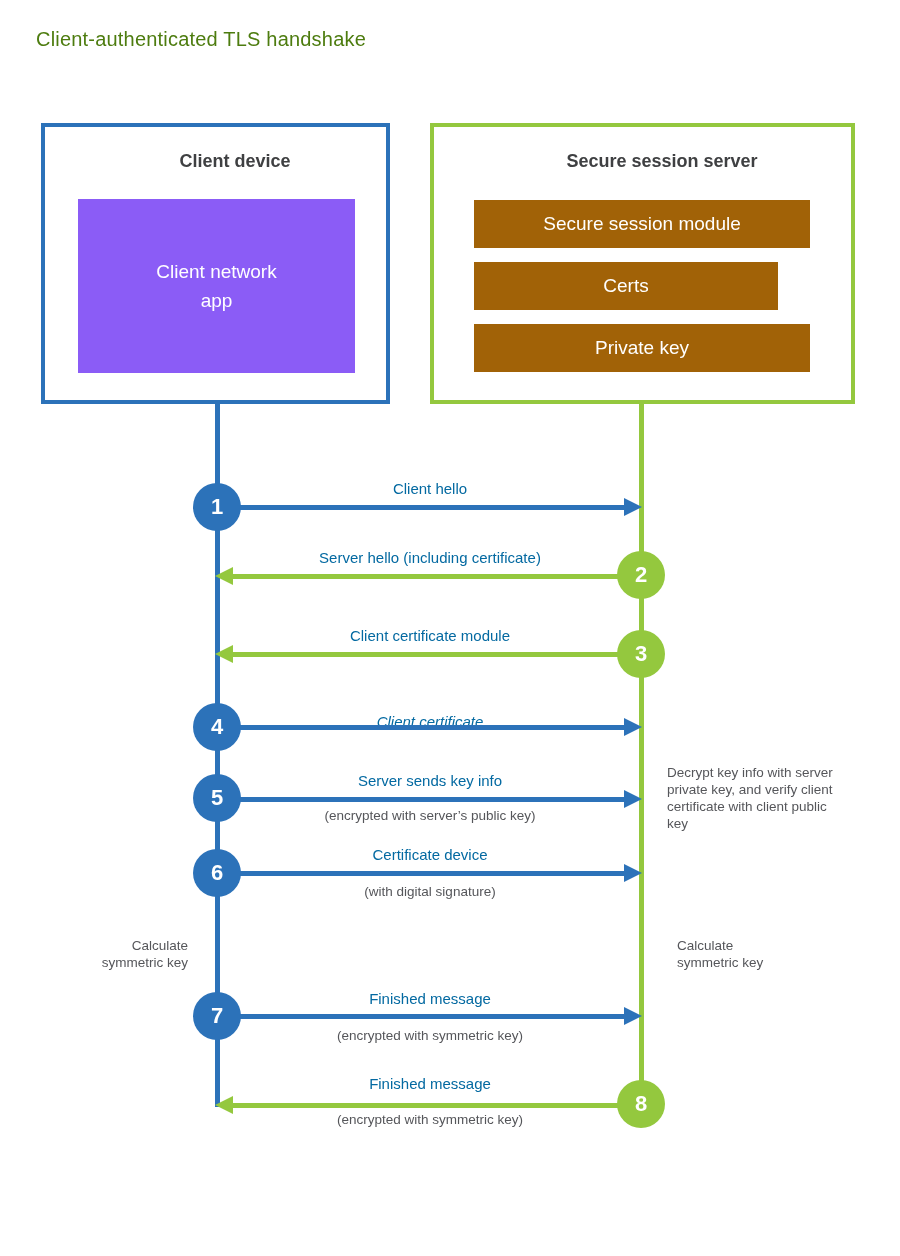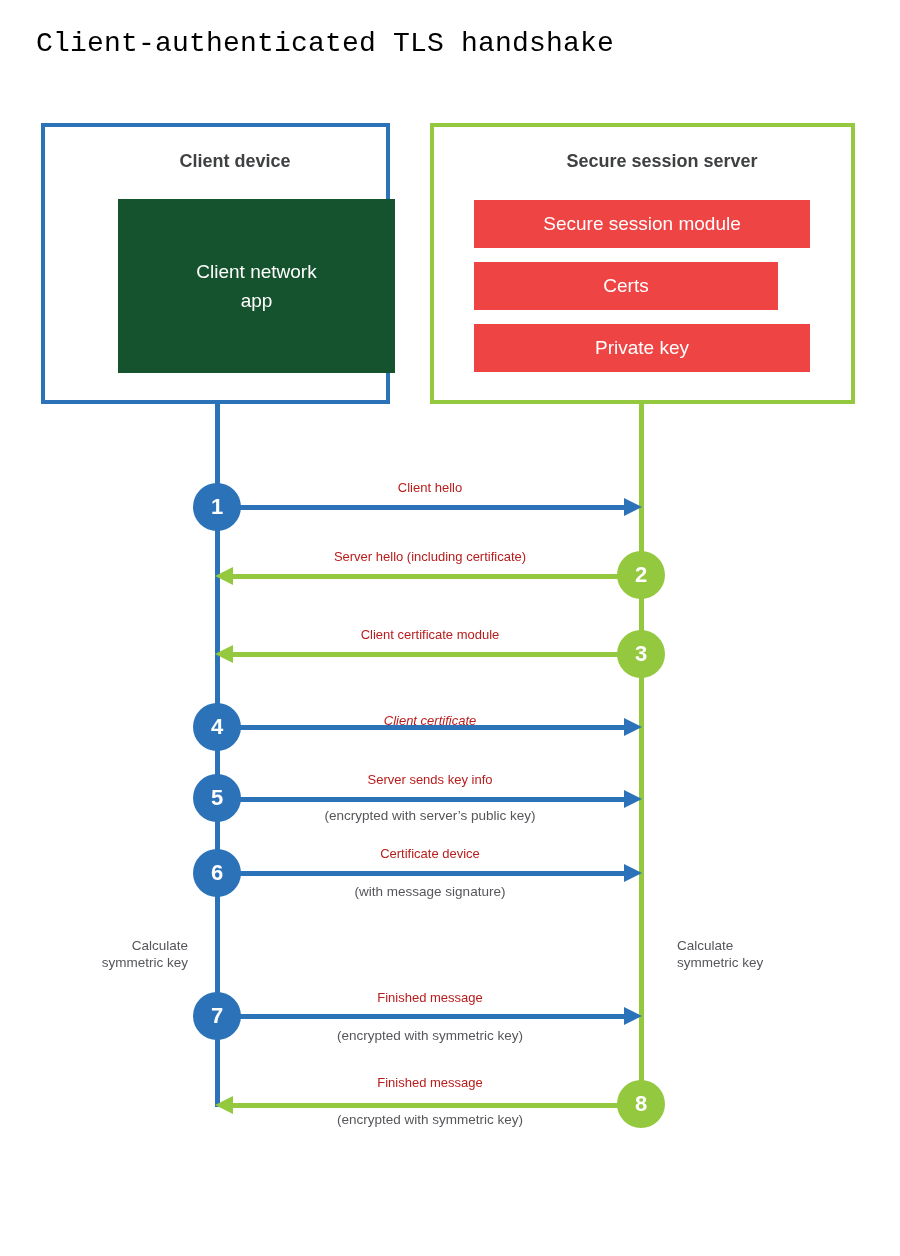--- a/index.html
+++ b/index.html
@@ -1,39 +1,39 @@
 <!DOCTYPE html>
 <html><head>
 <meta charset="utf-8">
 <style>
   html,body { margin:0; padding:0; background:#ffffff; }
   body { font-family:"Liberation Sans","DejaVu Sans",sans-serif; }
   .canvas { position:relative; width:900px; height:1256px; background:#fff; overflow:hidden; }
 
   .diagram-title {
     position:absolute; left:36px; top:28px;
-    font-size:28px; font-weight:300; color:#000000; letter-spacing:0.2px;font-family:Liberation Mono, monospace;
+    font-size:20px; font-weight:300; color:#4d7c0f; letter-spacing:0.2px;
   }
 
   
   .actor-box { position:absolute; box-sizing:border-box; background:#fff; }
   .actor-box.blue  { border:4px solid #2c72b9; }
   .actor-box.green { border:4px solid #94c83e; }
   .actor-title {
     position:absolute; left:0; right:0; text-align:center;
     font-size:18px; font-weight:700; color:#3f4042;margin-left:39px;
   }
   .app-rect {
-    position:absolute; background:#14532d; color:#ffffff;
+    position:absolute; background:#8b5cf6; color:#ffffff;
     display:flex; align-items:center; justify-content:center; text-align:center;
-    font-size:19px; line-height:29px;margin-left:40px;
+    font-size:19px; line-height:29px;
   }
   .app-rect span { display:block; width:150px; }
   .module-bar {
-    position:absolute; background:#ef4444; color:#ffffff;
+    position:absolute; background:#a16207; color:#ffffff;
     display:flex; align-items:center; justify-content:center;
     font-size:19px;
   }
 
   
   .lifeline { position:absolute; width:5px; z-index:1; }
   .lifeline.blue  { background:#2c72b9; }
   .lifeline.green { background:#94c83e; }
 
   
@@ -50,21 +50,21 @@
   .hline.blue  { background:#2c72b9; left:240px; width:384px; }
   .hline.green { background:#94c83e; left:233px; width:408px; }
   .arrowhead { position:absolute; width:0; height:0; z-index:2;
     border-top:9px solid transparent; border-bottom:9px solid transparent; }
   .arrowhead.right { border-left:18px solid #2c72b9; left:624px; }
   .arrowhead.left  { border-right:18px solid #94c83e; left:215px; }
 
   
   .msg {
     position:absolute; left:240px; width:380px; text-align:center;
-    font-size:13px; color:#b91c1c; z-index:2;
+    font-size:15px; color:#0369a1; z-index:2;
   }
   .sub {
     position:absolute; left:240px; width:380px; text-align:center;
     font-size:13.5px; color:#55565a; z-index:2;
   }
   .note { position:absolute; font-size:13.5px; line-height:17px; color:#55565a; }
 </style>
 </head>
 <body>
 
@@ -123,35 +123,36 @@
     <div class="arrowhead right" style="top:790px;"></div>
     <div class="circle blue" style="left:193px; top:774px;">5</div>
     <div class="sub" style="top:808px;">(encrypted with server’s public key)</div>
   </div>
 
   <div>
     <div class="msg" style="top:846px;">Certificate device</div>
     <div class="hline blue" style="top:870.5px;"></div>
     <div class="arrowhead right" style="top:864px;"></div>
     <div class="circle blue" style="left:193px; top:849px;">6</div>
-    <div class="sub" style="top:884px;">(with message signature)</div>
+    <div class="sub" style="top:884px;">(with digital signature)</div>
   </div>
 
   <div>
     <div class="msg" style="top:990px;">Finished message</div>
     <div class="hline blue" style="top:1013.5px;"></div>
     <div class="arrowhead right" style="top:1007px;"></div>
     <div class="circle blue" style="left:193px; top:992px;">7</div>
     <div class="sub" style="top:1028px;">(encrypted with symmetric key)</div>
   </div>
 
   <div>
     <div class="msg" style="top:1075px;">Finished message</div>
     <div class="hline green" style="top:1102.5px;"></div>
     <div class="arrowhead left" style="top:1096px;"></div>
     <div class="circle green" style="left:617px; top:1080px;">8</div>
     <div class="sub" style="top:1112px;">(encrypted with symmetric key)</div>
   </div>
 
   <div class="note" style="left:96px; top:937px; width:92px; text-align:right;">Calculate symmetric key</div>
   <div class="note" style="left:677px; top:937px; width:100px; text-align:left;">Calculate symmetric key</div>
+  <div class="note" style="left:667px; top:764px; width:168px; text-align:left;">Decrypt key info with server private key, and verify client certificate with client public key</div>
 
 </div>
 
 </body></html>

